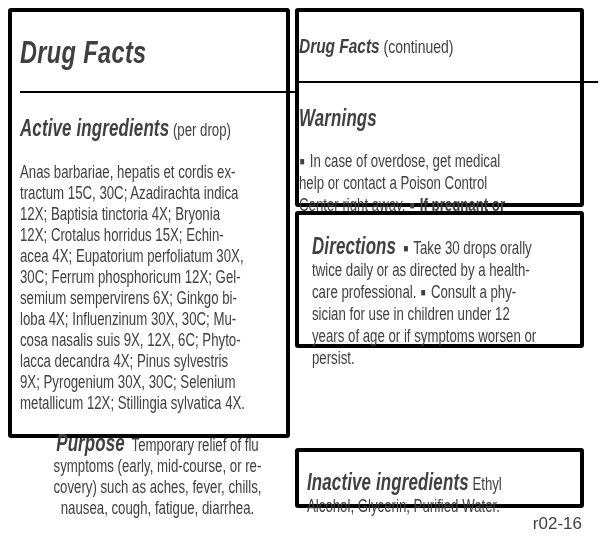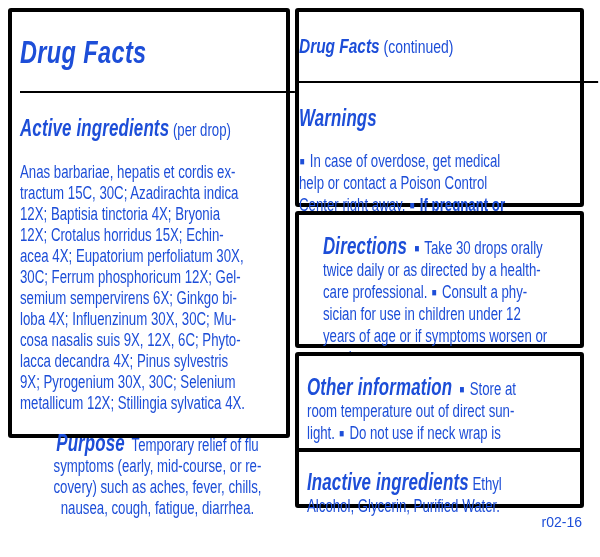--- a/index.html
+++ b/index.html
@@ -2,42 +2,42 @@
 <html><head>
 <meta charset="utf-8">
 <style>
   html, body { margin: 0; padding: 0; background: #ffffff; }
   .sheet {
     position: relative;
     width: 600px;
     height: 557px;
     background: #ffffff;
     font-family: "Liberation Sans", "DejaVu Sans", sans-serif;
-    color: #1d4ed8;
+    color: #404040;
     overflow: hidden;
     border-radius: 28px;
   }
   .panel {
     position: absolute;
     border: 4px solid #000000;
     border-radius: 3px;
     background: #ffffff;
     box-sizing: border-box;
   }
   
   .cond {
     width: 145%;
     transform: scaleX(0.735);
     transform-origin: 0 0;
     white-space: pre-line;
   }
   .panel-l1 { left: 8px;   top: 8px;   width: 282px; height: 430px; padding: 4px 8px; }
   .panel-l2 { left: 8px;   top: 443px; width: 282px; height: 102px; padding: 3px 8px; }
   .panel-r1 { left: 295px; top: 8px;   width: 289px; height: 199px; padding: 3px 0; }
-  .panel-r2 { left: 295px; top: 211px; width: 289px; height: 137px; padding: 2px 24px; }
+  .panel-r2 { left: 295px; top: 211px; width: 289px; height: 137px; padding: 2px 13px; }
   .panel-r3 { left: 295px; top: 352px; width: 289px; height: 102px; padding: 2px 8px; }
   .panel-r4 { left: 295px; top: 448px; width: 289px; height: 60px;  padding: 1px 8px; }
 
   .main-title {
     font-size: 32px;
     font-weight: bold;
     font-style: italic;
     line-height: 36px;
     letter-spacing: 0.5px;
   }
@@ -80,21 +80,21 @@
     bottom: 8px;
     font-size: 26px;
     line-height: 20px;
   }
   .rev-code {
     position: absolute;
     left: 295px;
     top: 514px;
     width: 287px;
     text-align: right;
-    font-size: 14px;
+    font-size: 17px;
   }
 </style>
 </head>
 <body>
 
 <div class="sheet">
 
   <div class="panel panel-l1">
     <div class="cond">
       <div class="main-title">Drug Facts</div>
@@ -138,28 +138,20 @@
     <div class="cond">
       <div class="body-text-r"><span class="h-inline">Directions</span><span> </span><span class="bullet">■</span><span> Take 30 drops orally
 twice daily or as directed by a health-
 care professional. </span><span class="bullet">■</span><span> Consult a phy-
 sician for use in children under 12
 years of age or if symptoms worsen or
 persist.</span></div>
     </div>
   </div>
 
-  <div class="panel panel-r3">
-    <div class="cond">
-      <div class="body-text-r"><span class="h-inline">Other information</span><span> </span><span class="bullet">■</span><span> Store at
-room temperature out of direct sun-
-light. </span><span class="bullet">■</span><span> Do not use if neck wrap is
-broken or missing.</span></div>
-    </div>
-  </div>
 
   <div class="panel panel-r4">
     <div class="cond">
       <div class="body-text-r"><span class="h-inline">Inactive ingredients</span><span> Ethyl
 Alcohol, Glycerin, Purified Water.</span></div>
     </div>
   </div>
 
   <div class="rev-code">r02-16</div>
 

